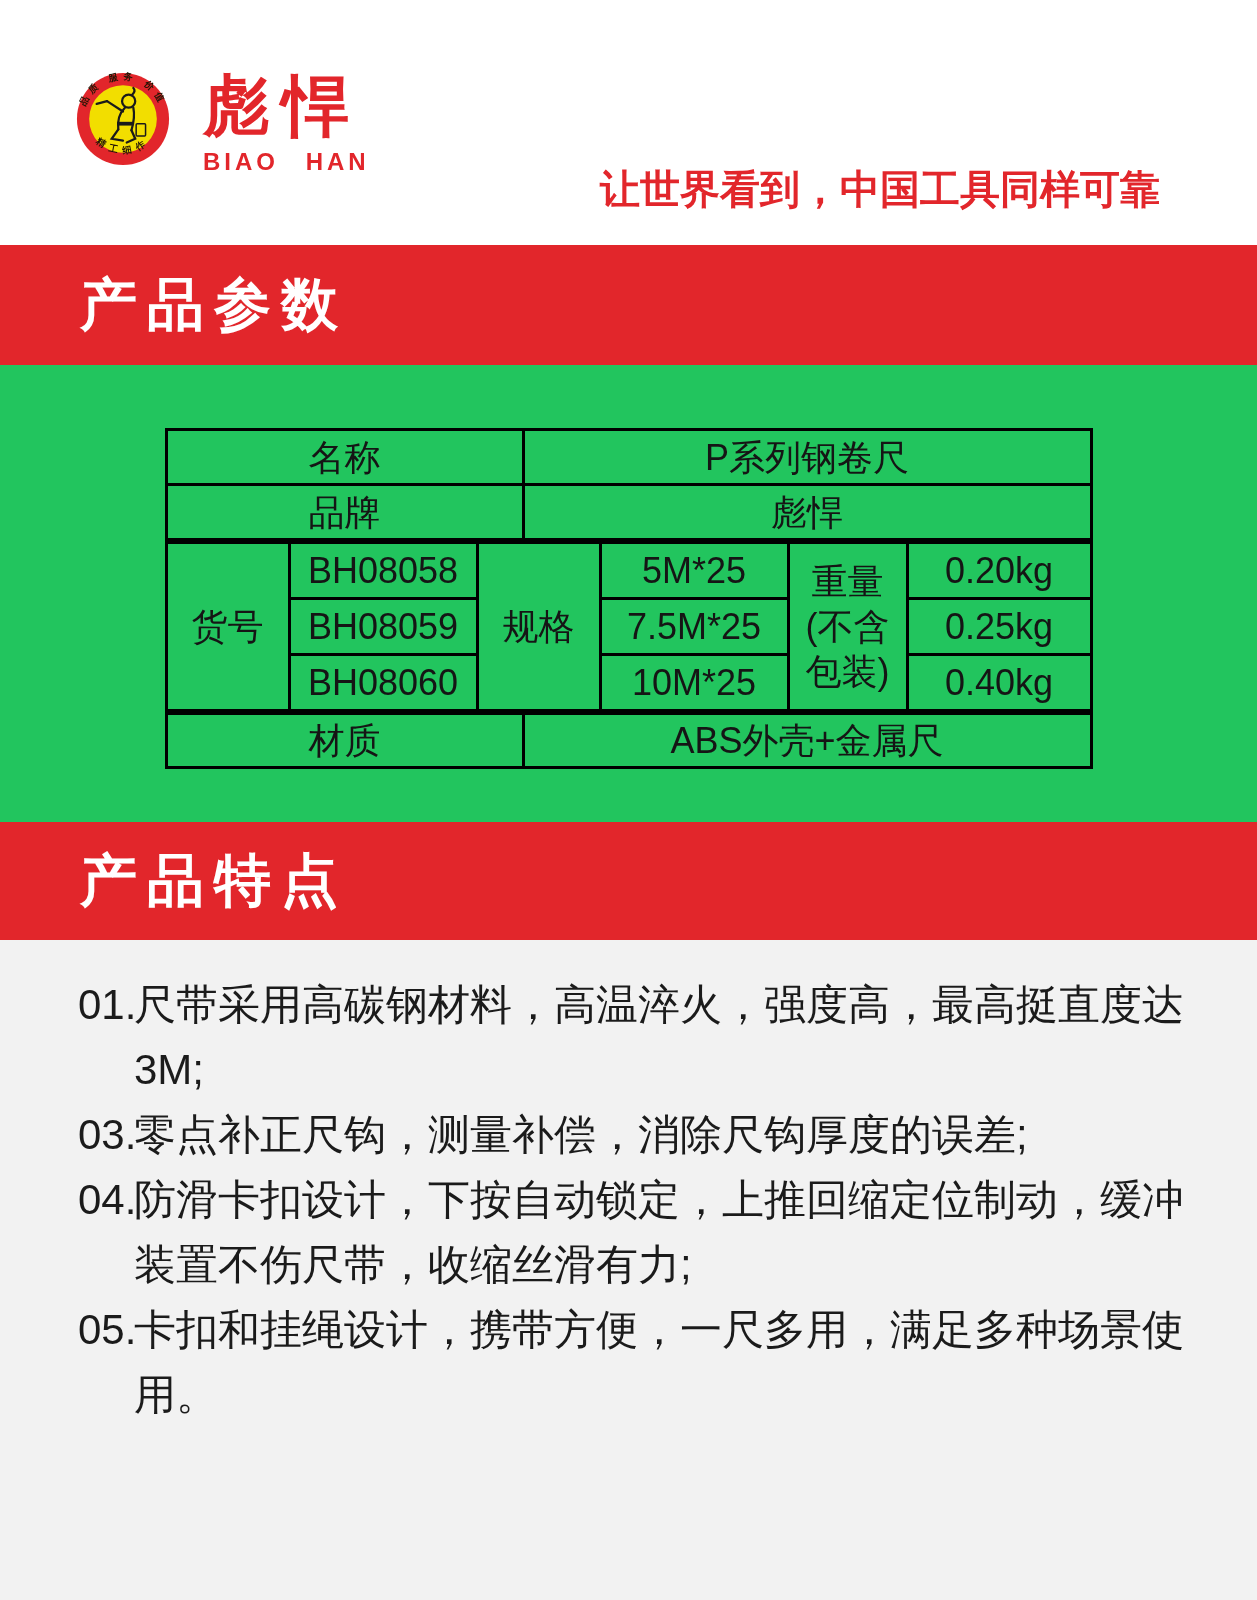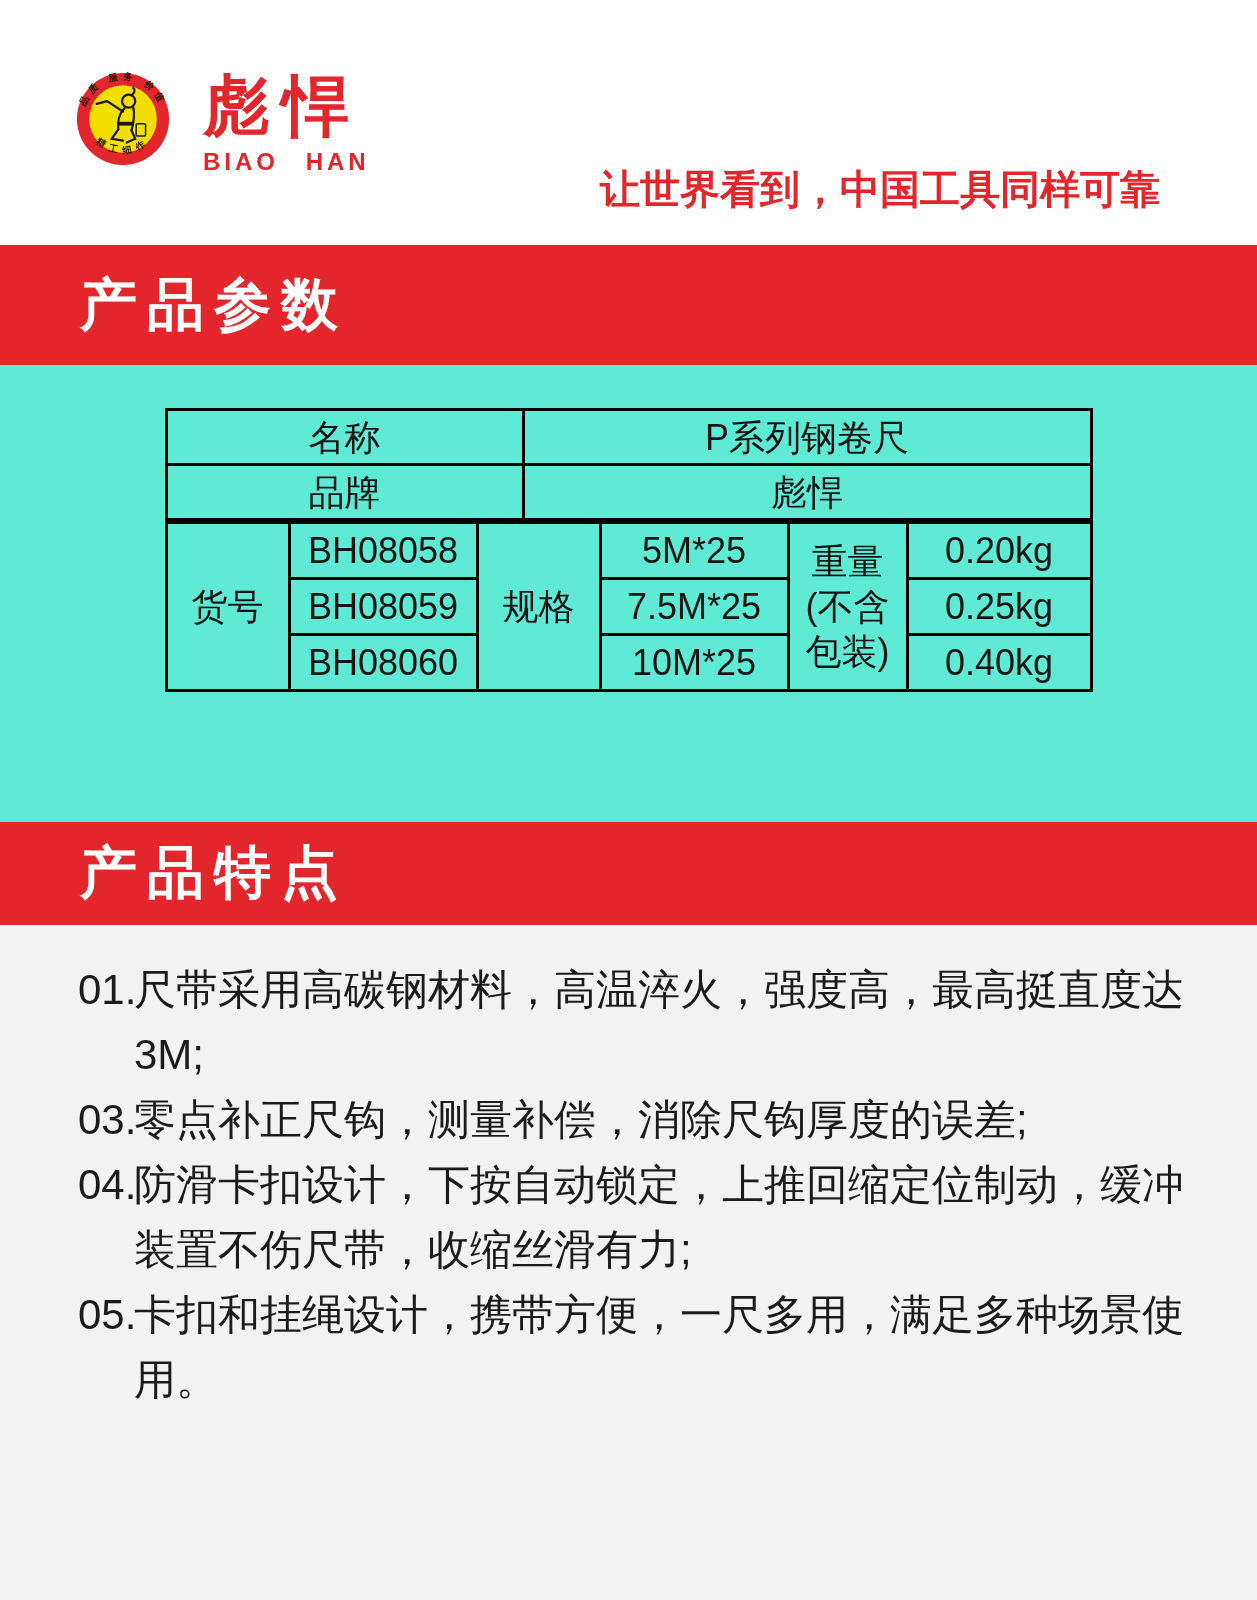--- a/index.html
+++ b/index.html
@@ -16,24 +16,24 @@
   }
   
   .header{position:relative;height:245px;background:#fff;}
   .seal{position:absolute;left:76px;top:72px;width:94px;height:94px;}
   .brand{position:absolute;left:203px;top:72px;}
   .brand-cn{font-size:67px;font-weight:700;color:var(--red);letter-spacing:12px;line-height:1.0;}
   .brand-en{font-size:24px;font-weight:700;color:var(--red);letter-spacing:4px;word-spacing:16px;margin-top:9px;}
   .slogan{position:absolute;right:97px;top:162px;font-size:40px;font-weight:700;color:var(--red);white-space:nowrap;}
   
   .banner{height:120px;background:var(--red);display:flex;align-items:center;padding-left:80px;}
-  .banner.b2{height:103px;}
+  .banner.b2{height:118px;}
   .banner .btitle{font-size:57px;font-weight:700;color:#fff;letter-spacing:10px;}
   
-  .params{height:457px;background:#5eead4;padding-top:43px;}
+  .params{height:457px;background:#22c55e;padding-top:63px;}
   table.spec{border-collapse:collapse;table-layout:fixed;margin:0 auto;width:925px;}
   table.spec td{
     border:3px solid #000;text-align:center;vertical-align:middle;
     font-size:36px;color:#151515;padding:0;line-height:1.25;
   }
   table.t-top td{height:55px;}
   table.t-mid td{height:56px;margin-top:10px;}
   table.t-bot td{height:54px;}
   td.wrap{word-break:break-all;padding:0 9px;}
   
@@ -128,20 +128,32 @@
         <td>0.25kg</td>
       </tr>
       <tr>
         <td>BH08060</td>
         <td>10M*25</td>
         <td>0.40kg</td>
       </tr>
     </tbody>
       </table>
 
+    <table class="spec t-bot">
+      <colgroup>
+          <col style="width:357px">
+          <col style="width:568px">
+        </colgroup>
+      <tbody>
+          <tr>
+        <td>材质</td>
+        <td>ABS外壳+金属尺</td>
+      </tr>
+    </tbody>
+      </table>
 
   </div>
 
   <div class="banner b2">
     <span class="btitle">产品特点</span>
   </div>
 
   <div class="features">
     <div class="feature">
       <span class="num">01.</span>

